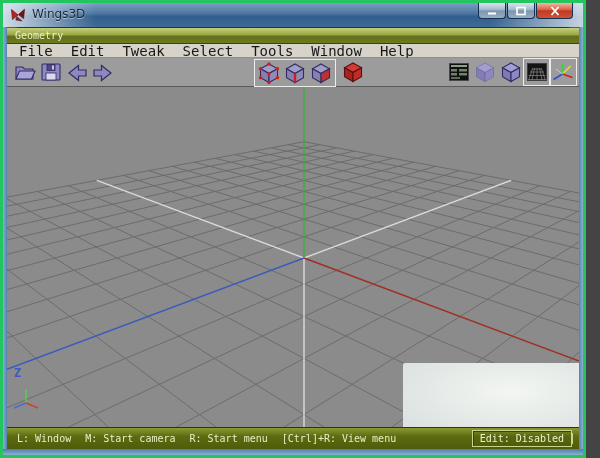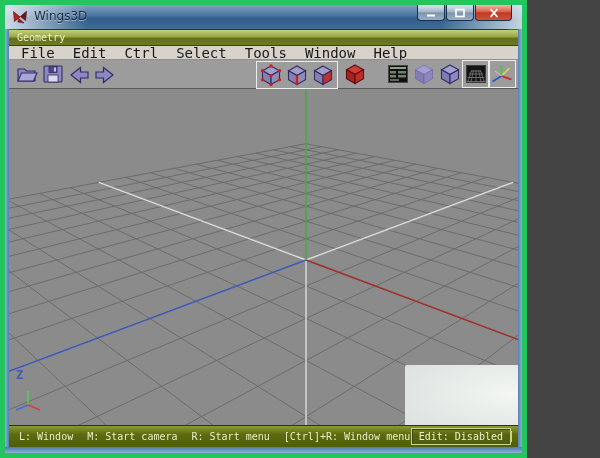--- a/index.html
+++ b/index.html
@@ -1,19 +1,19 @@
 <!DOCTYPE html>
 <html><head>
 <meta charset="utf-8">
 <style>
   * { margin:0; padding:0; box-sizing:border-box; }
   html,body { width:600px; height:458px; background:#444; font-family:"DejaVu Sans", sans-serif; }
 
-  .window { position:relative; width:527px; height:458px; background:#35618f;
-            border:5px solid #22c55e; overflow:hidden; }
+  .window { position:relative; width:586px; height:458px; background:#35618f;
+            border:3px solid #22c55e; overflow:hidden; }
 
   
   .titlebar { position:absolute; left:0; top:0; width:100%; height:24px;
     background:
       linear-gradient(90deg, rgba(235,240,245,.85) 0%, rgba(235,240,245,0) 16%, rgba(235,240,245,0) 84%, rgba(235,240,245,.8) 100%),
       linear-gradient(180deg, #7e9fc2 0%, #4a759f 45%, #315e8c 55%, #3d6a97 100%); }
   .app-icon { position:absolute; left:7px; top:4px; width:16px; height:16px; }
   .title-text { position:absolute; left:29px; top:0; line-height:23px; font-size:12px;
     color:#17283b; text-shadow:0 1px 0 rgba(255,255,255,.45); }
   .winbtns { position:absolute; right:10px; top:0; display:flex; }
@@ -110,21 +110,21 @@
 
   <div class="client">
 
     <div class="geometry-bar">
       <span>Geometry</span>
     </div>
 
     <div class="menu-bar">
       <span class="menu-item">File</span>
       <span class="menu-item">Edit</span>
-      <span class="menu-item">Ctrl</span>
+      <span class="menu-item">Tweak</span>
       <span class="menu-item">Select</span>
       <span class="menu-item">Tools</span>
       <span class="menu-item">Window</span>
       <span class="menu-item">Help</span>
     </div>
 
     <div class="toolbar">
       <div class="tb-group" id="tb-left">
           <div class="tbtn">
             <svg viewBox="0 0 24 24">
@@ -290,18 +290,18 @@
           <line x1="19" y1="316" x2="31" y2="321" stroke="#d04038" stroke-width="1.5"></line>
           <line x1="19" y1="316" x2="7" y2="321" stroke="#4a6bd8" stroke-width="1.5"></line>
         </svg>
       <div class="ghost-panel"></div>
     </div>
 
     <div class="status-bar">
       <span class="status-seg">L: Window</span>
       <span class="status-seg">M: Start camera</span>
       <span class="status-seg">R: Start menu</span>
-      <span class="status-seg">[Ctrl]+R: Window menu</span>
+      <span class="status-seg">[Ctrl]+R: View menu</span>
       <span class="tweak-badge">Edit: Disabled</span>
     </div>
 
   </div>
 </div>
 
 </body></html>

